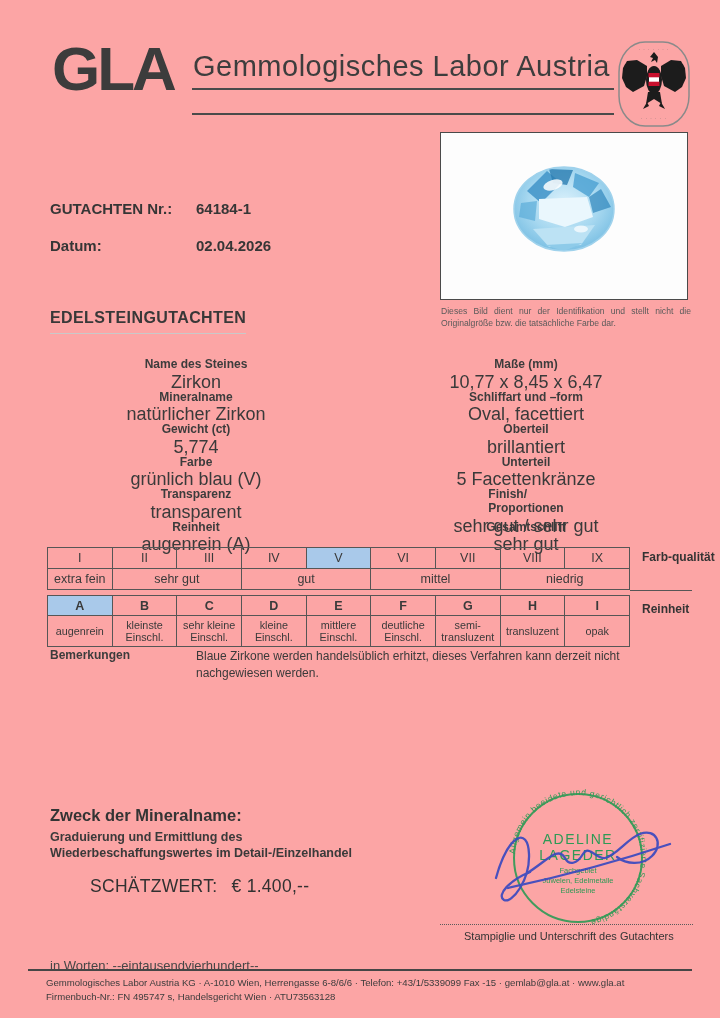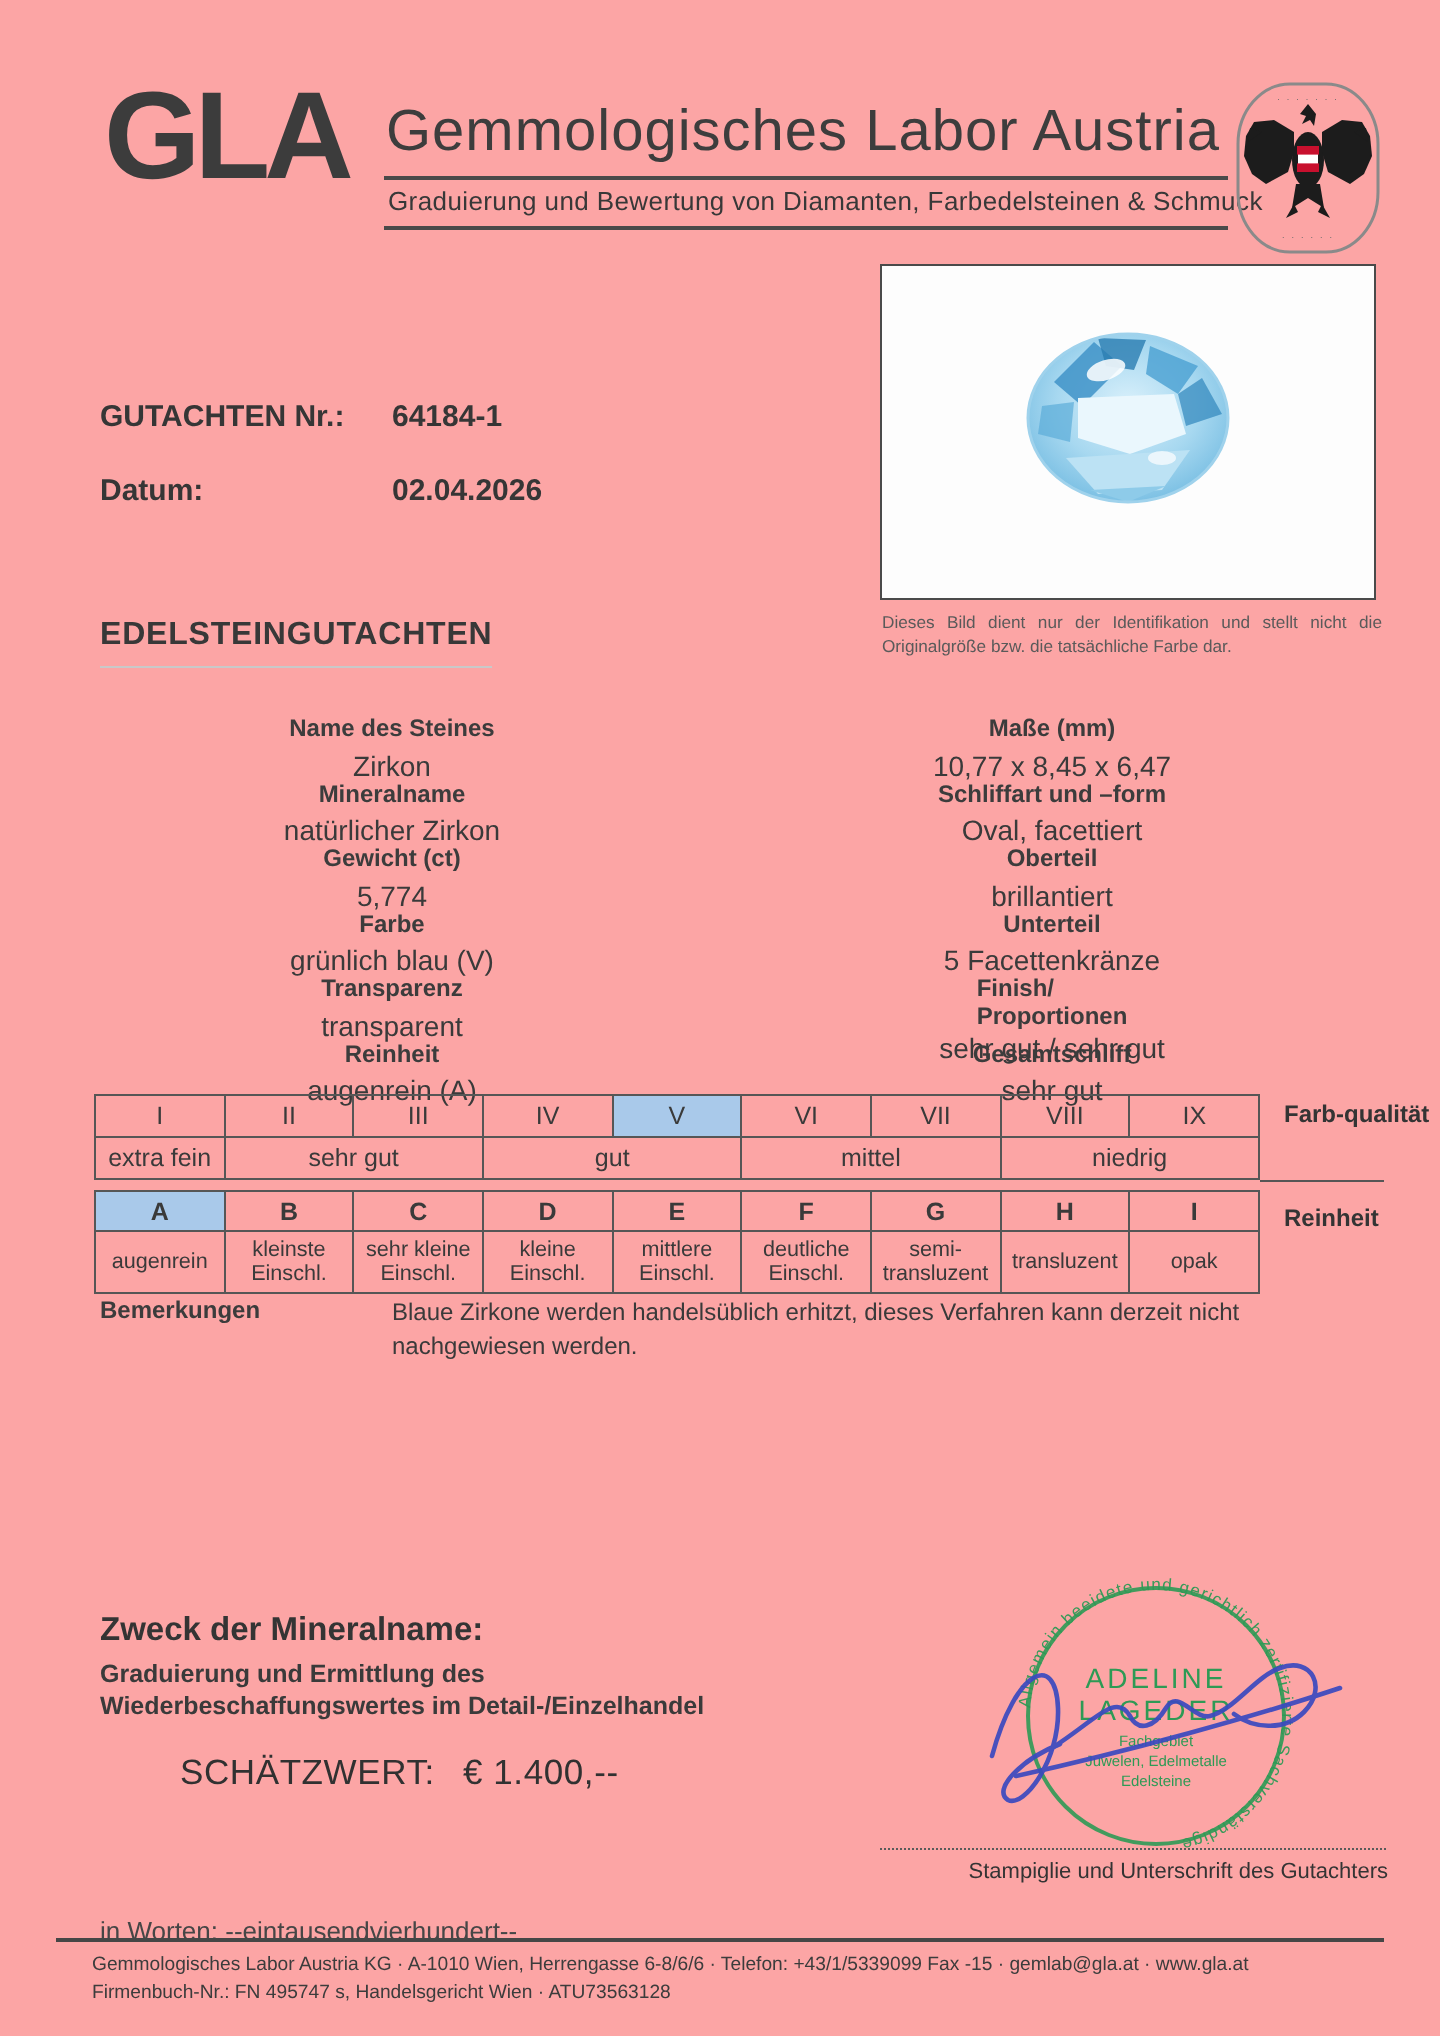--- a/index.html
+++ b/index.html
@@ -28,21 +28,21 @@
   .photo-caption { position:absolute; left:441px; top:306px; width:250px; font-size:8.6px; color:#5a5a5a; line-height:1.35; text-align:justify; }
   
   .section-title { position:absolute; left:50px; top:309px; font-size:16px; font-weight:bold; letter-spacing:0.4px; color:#383838; }
   .section-underline { position:absolute; left:50px; top:333px; width:196px; border-top:1px solid #c9c9c9; }
   
   .props { position:absolute; top:358px; }
   .props-left { left:50px; width:292px; }
   .props-right { left:363px; width:326px; }
   .prop-row { display:flex; justify-content:space-between; align-items:center; height:32.5px;flex-direction:column; }
   .prop-label { font-size:12px; font-weight:bold; color:#3c3c3c; line-height:1.15; white-space:pre-line; }
-  .prop-value { font-size:14px; color:#3a3a3a; text-align:left; white-space:nowrap; }
+  .prop-value { font-size:18px; color:#3a3a3a; text-align:left; white-space:nowrap; }
   
   .grade-wrap { position:absolute; left:47px; top:547px; }
   table.grade { border-collapse:collapse; table-layout:fixed; width:583px; }
   table.grade td { border:1px solid #565656; text-align:center; vertical-align:middle; color:#3a3a3a; overflow:hidden; }
   .g-num td { height:21px; font-size:12.5px; }
   .g-grp td { height:21px; font-size:12.5px; }
   .g-let td { height:20px; font-size:12.5px; font-weight:bold; }
   .g-des td { height:31px; font-size:10.8px; line-height:1.12; padding:1px 1px; }
   td.hl { background:#a9c9ea; }
   .grade-gap { height:5px; }
@@ -55,34 +55,33 @@
   .remarks-text { position:absolute; left:196px; top:648px; width:500px; font-size:12px; color:#3a3a3a; line-height:1.4; }
   
   .purpose-title { position:absolute; left:50px; top:806px; font-size:16.5px; font-weight:bold; color:#343434; }
   .purpose-sub { position:absolute; left:50px; top:829px; font-size:12.5px; font-weight:bold; color:#3a3a3a; line-height:1.3; }
   .schaetz { position:absolute; left:50px; top:876px; font-size:17.5px; font-weight:normal; color:#313131; letter-spacing:0.3px;margin-left:40px; }
   .schaetz .val { margin-left:14px; }
   .in-words { position:absolute; left:50px; top:958px; font-size:13px; color:#464646; }
   
   .stamp-area { position:absolute; left:478px; top:782px; width:200px; height:150px; }
   .dotted-line { position:absolute; left:440px; top:924px; width:253px; border-top:1.5px dotted #5a5a5a; }
-  .stamp-caption { position:absolute; left:438px; top:930px; width:256px; text-align:right; font-size:11px; color:#343434; }
+  .stamp-caption { position:absolute; left:464px; top:930px; width:256px; text-align:left; font-size:11px; color:#343434; }
   
   .footer-rule { position:absolute; left:28px; top:969px; width:664px; border-top:2px solid #464646; }
   .footer-text { position:absolute; left:46px; top:976px; width:640px; font-size:9.6px; color:#3c3c3c; line-height:1.5; }
 </style>
 </head>
 <body>
 
 <div class="page">
 
   <div class="logo">GLA</div>
   <div class="title">Gemmologisches Labor Austria</div>
   <div class="hrule1"></div>
-  <div class="subtitle">Graduierung und Bewertung von Diamanten, Farbedelsteinen &amp; Schmuck</div>
   <div class="hrule2"></div>
 
   <div class="emblem">
     <svg width="74" height="88" viewBox="0 0 74 88">
       <rect x="2" y="2" width="70" height="84" rx="26" ry="30" fill="none" stroke="#8a8a8a" stroke-width="1.5"></rect>
       <text x="37" y="11" text-anchor="middle" font-size="4.5" fill="#6a6a6a" letter-spacing="1">· · · · · · ·</text>
       <text x="37" y="80" text-anchor="middle" font-size="4.5" fill="#6a6a6a" letter-spacing="1">· · · · · ·</text>
       <g fill="#1c1c1c">
         <polygon points="37,12 33,17 36,18 34,22 38,20 40,23 41,17"></polygon>
         <ellipse cx="37" cy="40" rx="8" ry="14"></ellipse>

